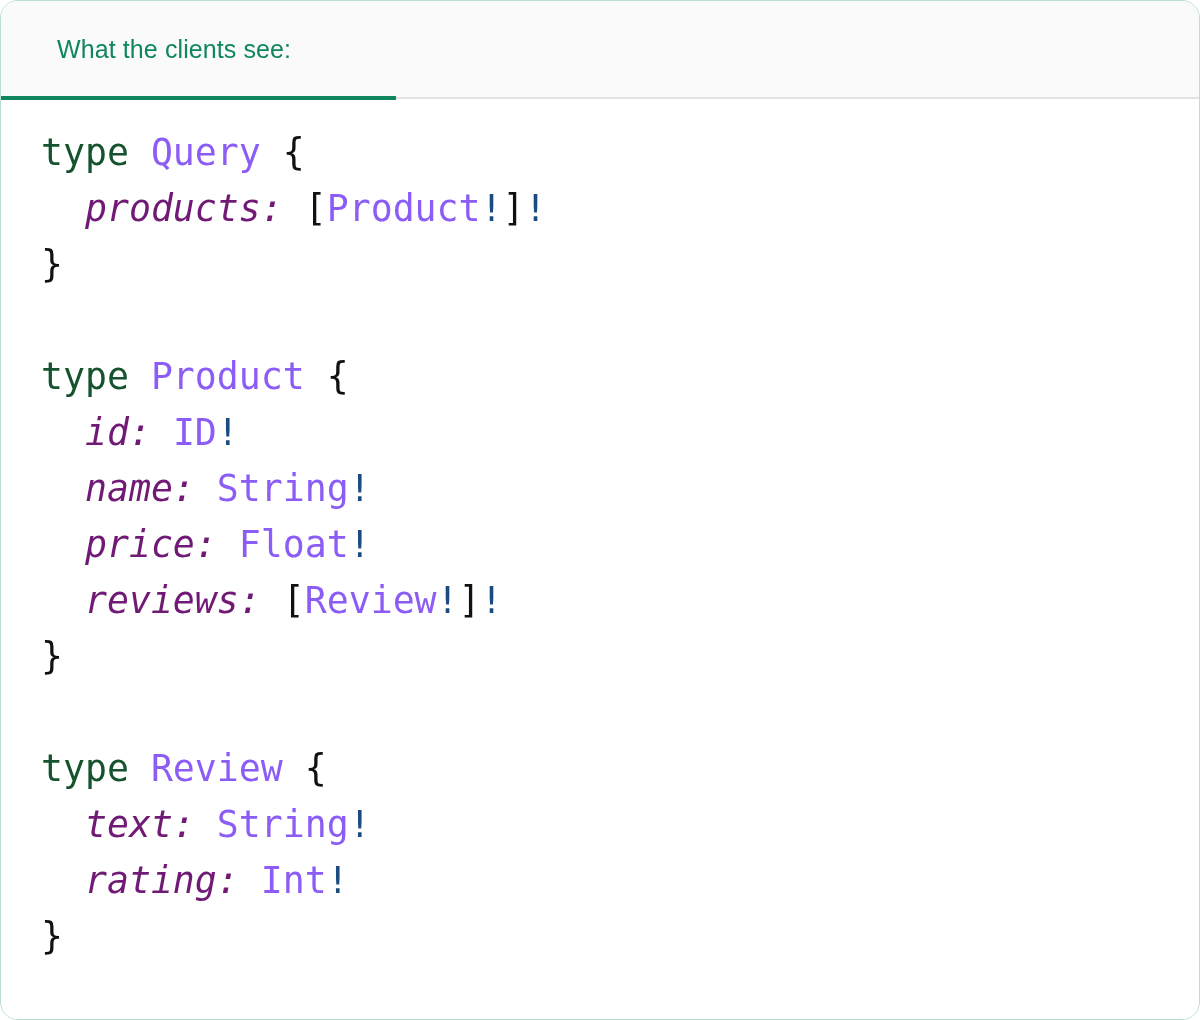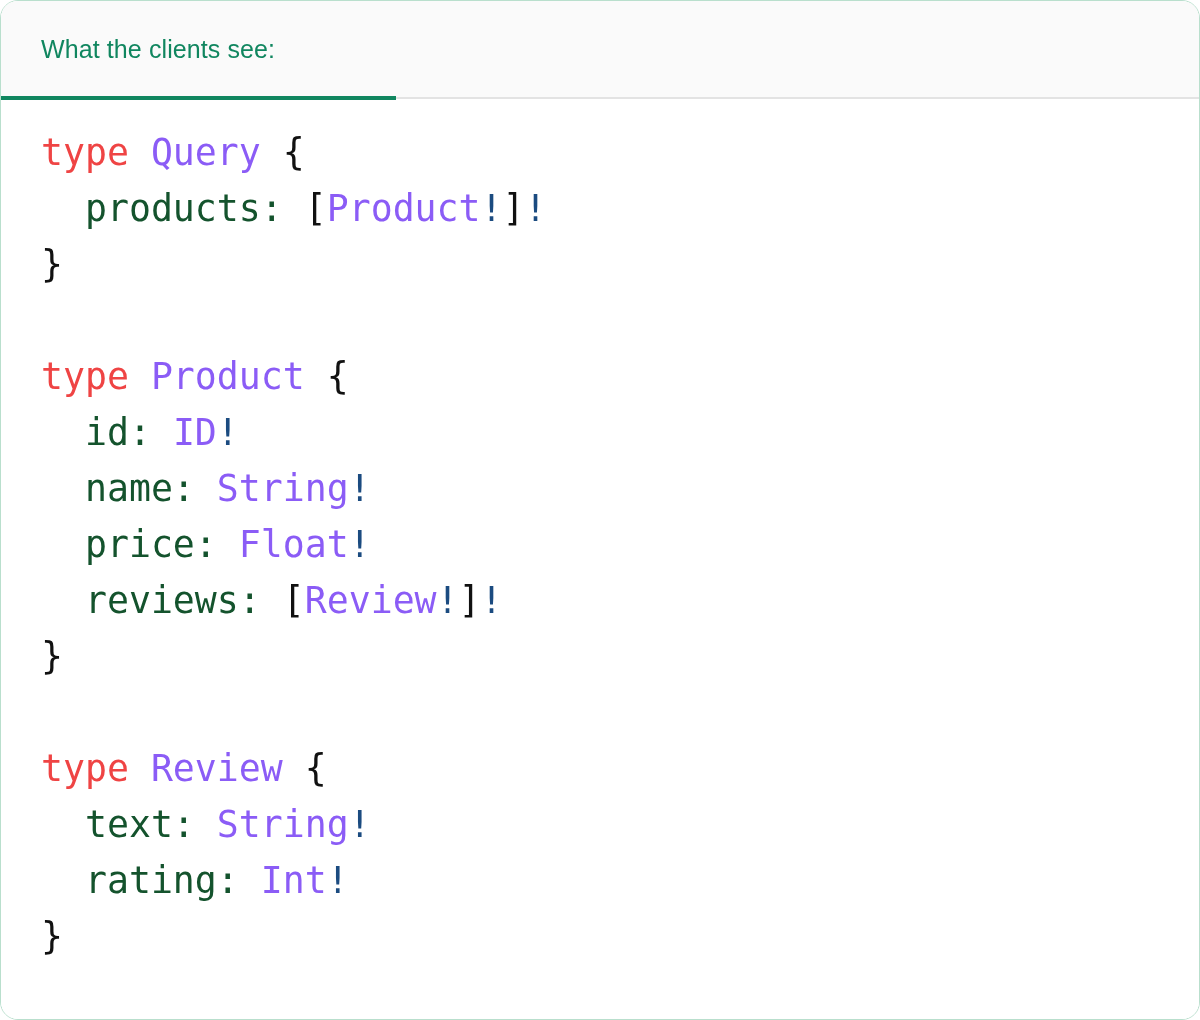--- a/index.html
+++ b/index.html
@@ -35,21 +35,21 @@
     display: flex;
     align-items: center;
   }
   .tab {
     position: relative;
     box-sizing: border-box;
     height: 98px;
     width: 395px;
     display: flex;
     align-items: center;
-    padding-left: 40px;
+    padding-left: 56px;
     background: #fafafa;
   }
   .tab::after {
     content: "";
     position: absolute;
     left: 0;
     right: 0;
     bottom: -2px;
     height: 4px;
     background: #10865f;
@@ -79,23 +79,23 @@
     color: #1b1b1b;
     letter-spacing: 0;
   }
   .code-line {
     display: block;
     height: 56px;
     white-space: pre;
   }
   .code-line.blank { }
 
-  .tok-kw    { color: #ef4444; }  
+  .tok-kw    { color: #14532d; }  
   .tok-type  { color: #8b5cf6; }  
-  .tok-field { color: #14532d; }  
+  .tok-field { color: #701a75; font-style: italic; }  
   .tok-punct { color: #111111; }  
   .tok-bang  { color: #1b4b80; }  
 </style>
 </head>
 <body>
 
 <div class="card">
 
   <div class="card-header">
     <div class="tab">

